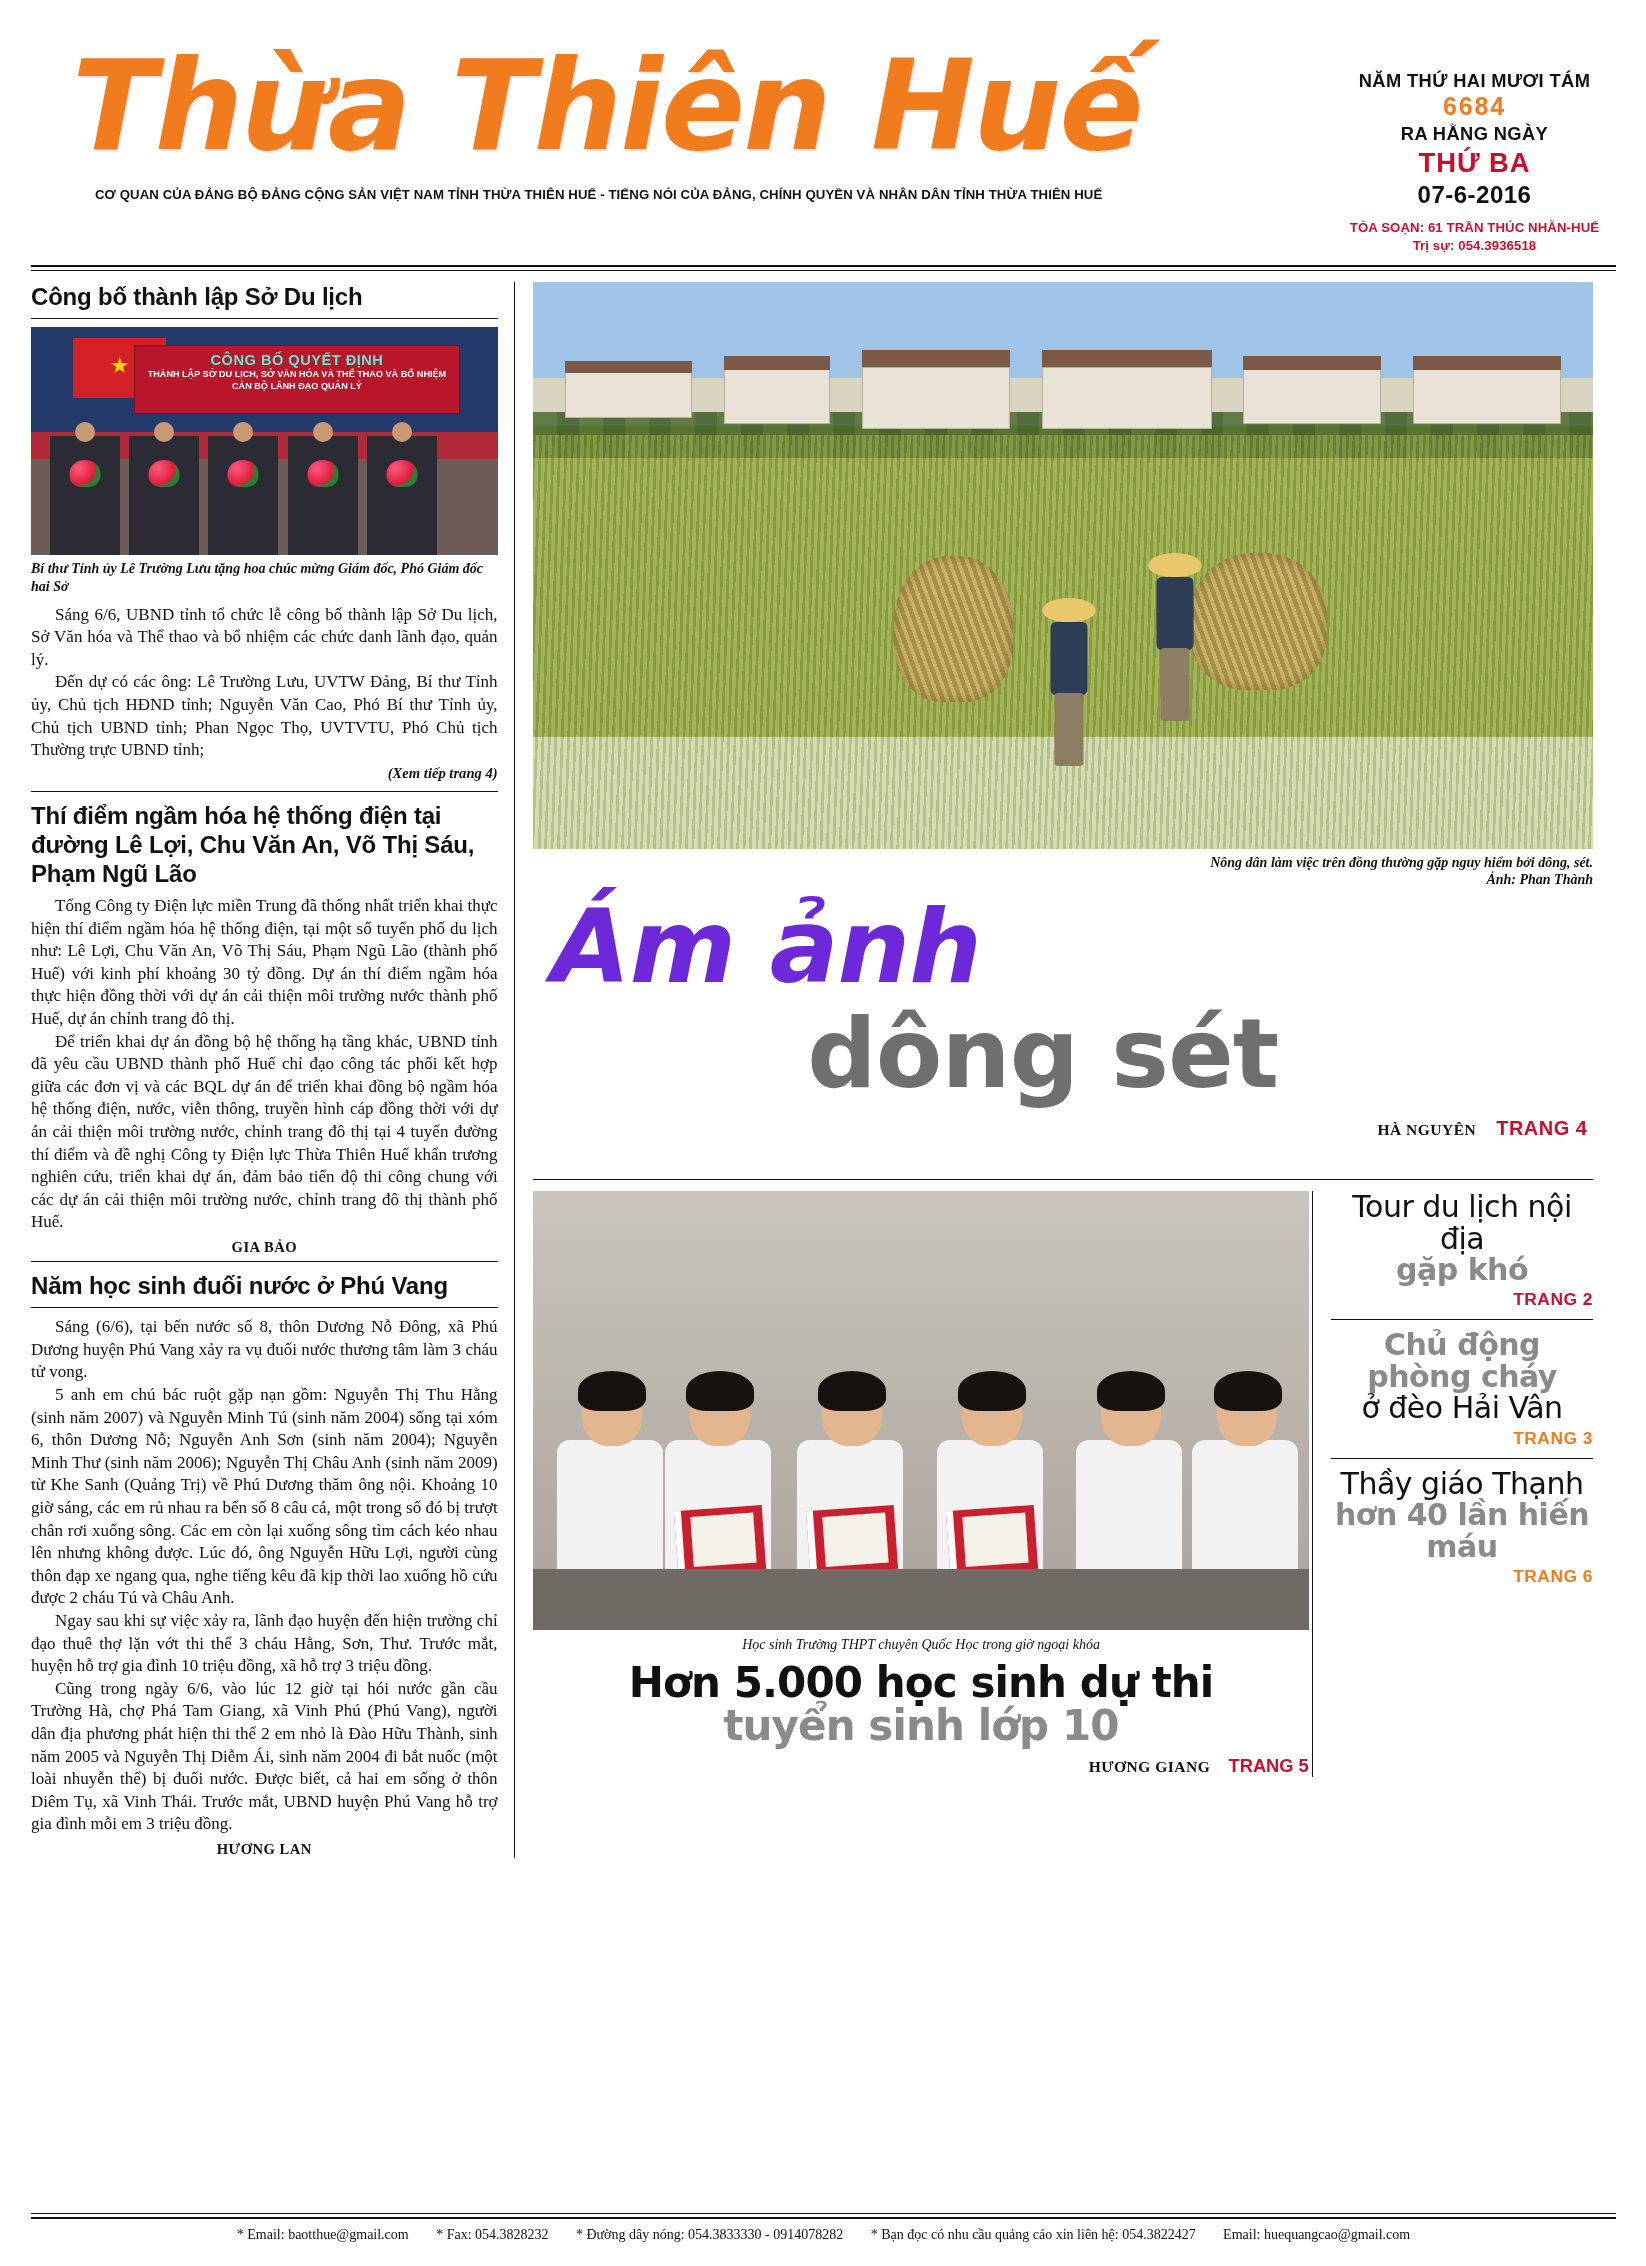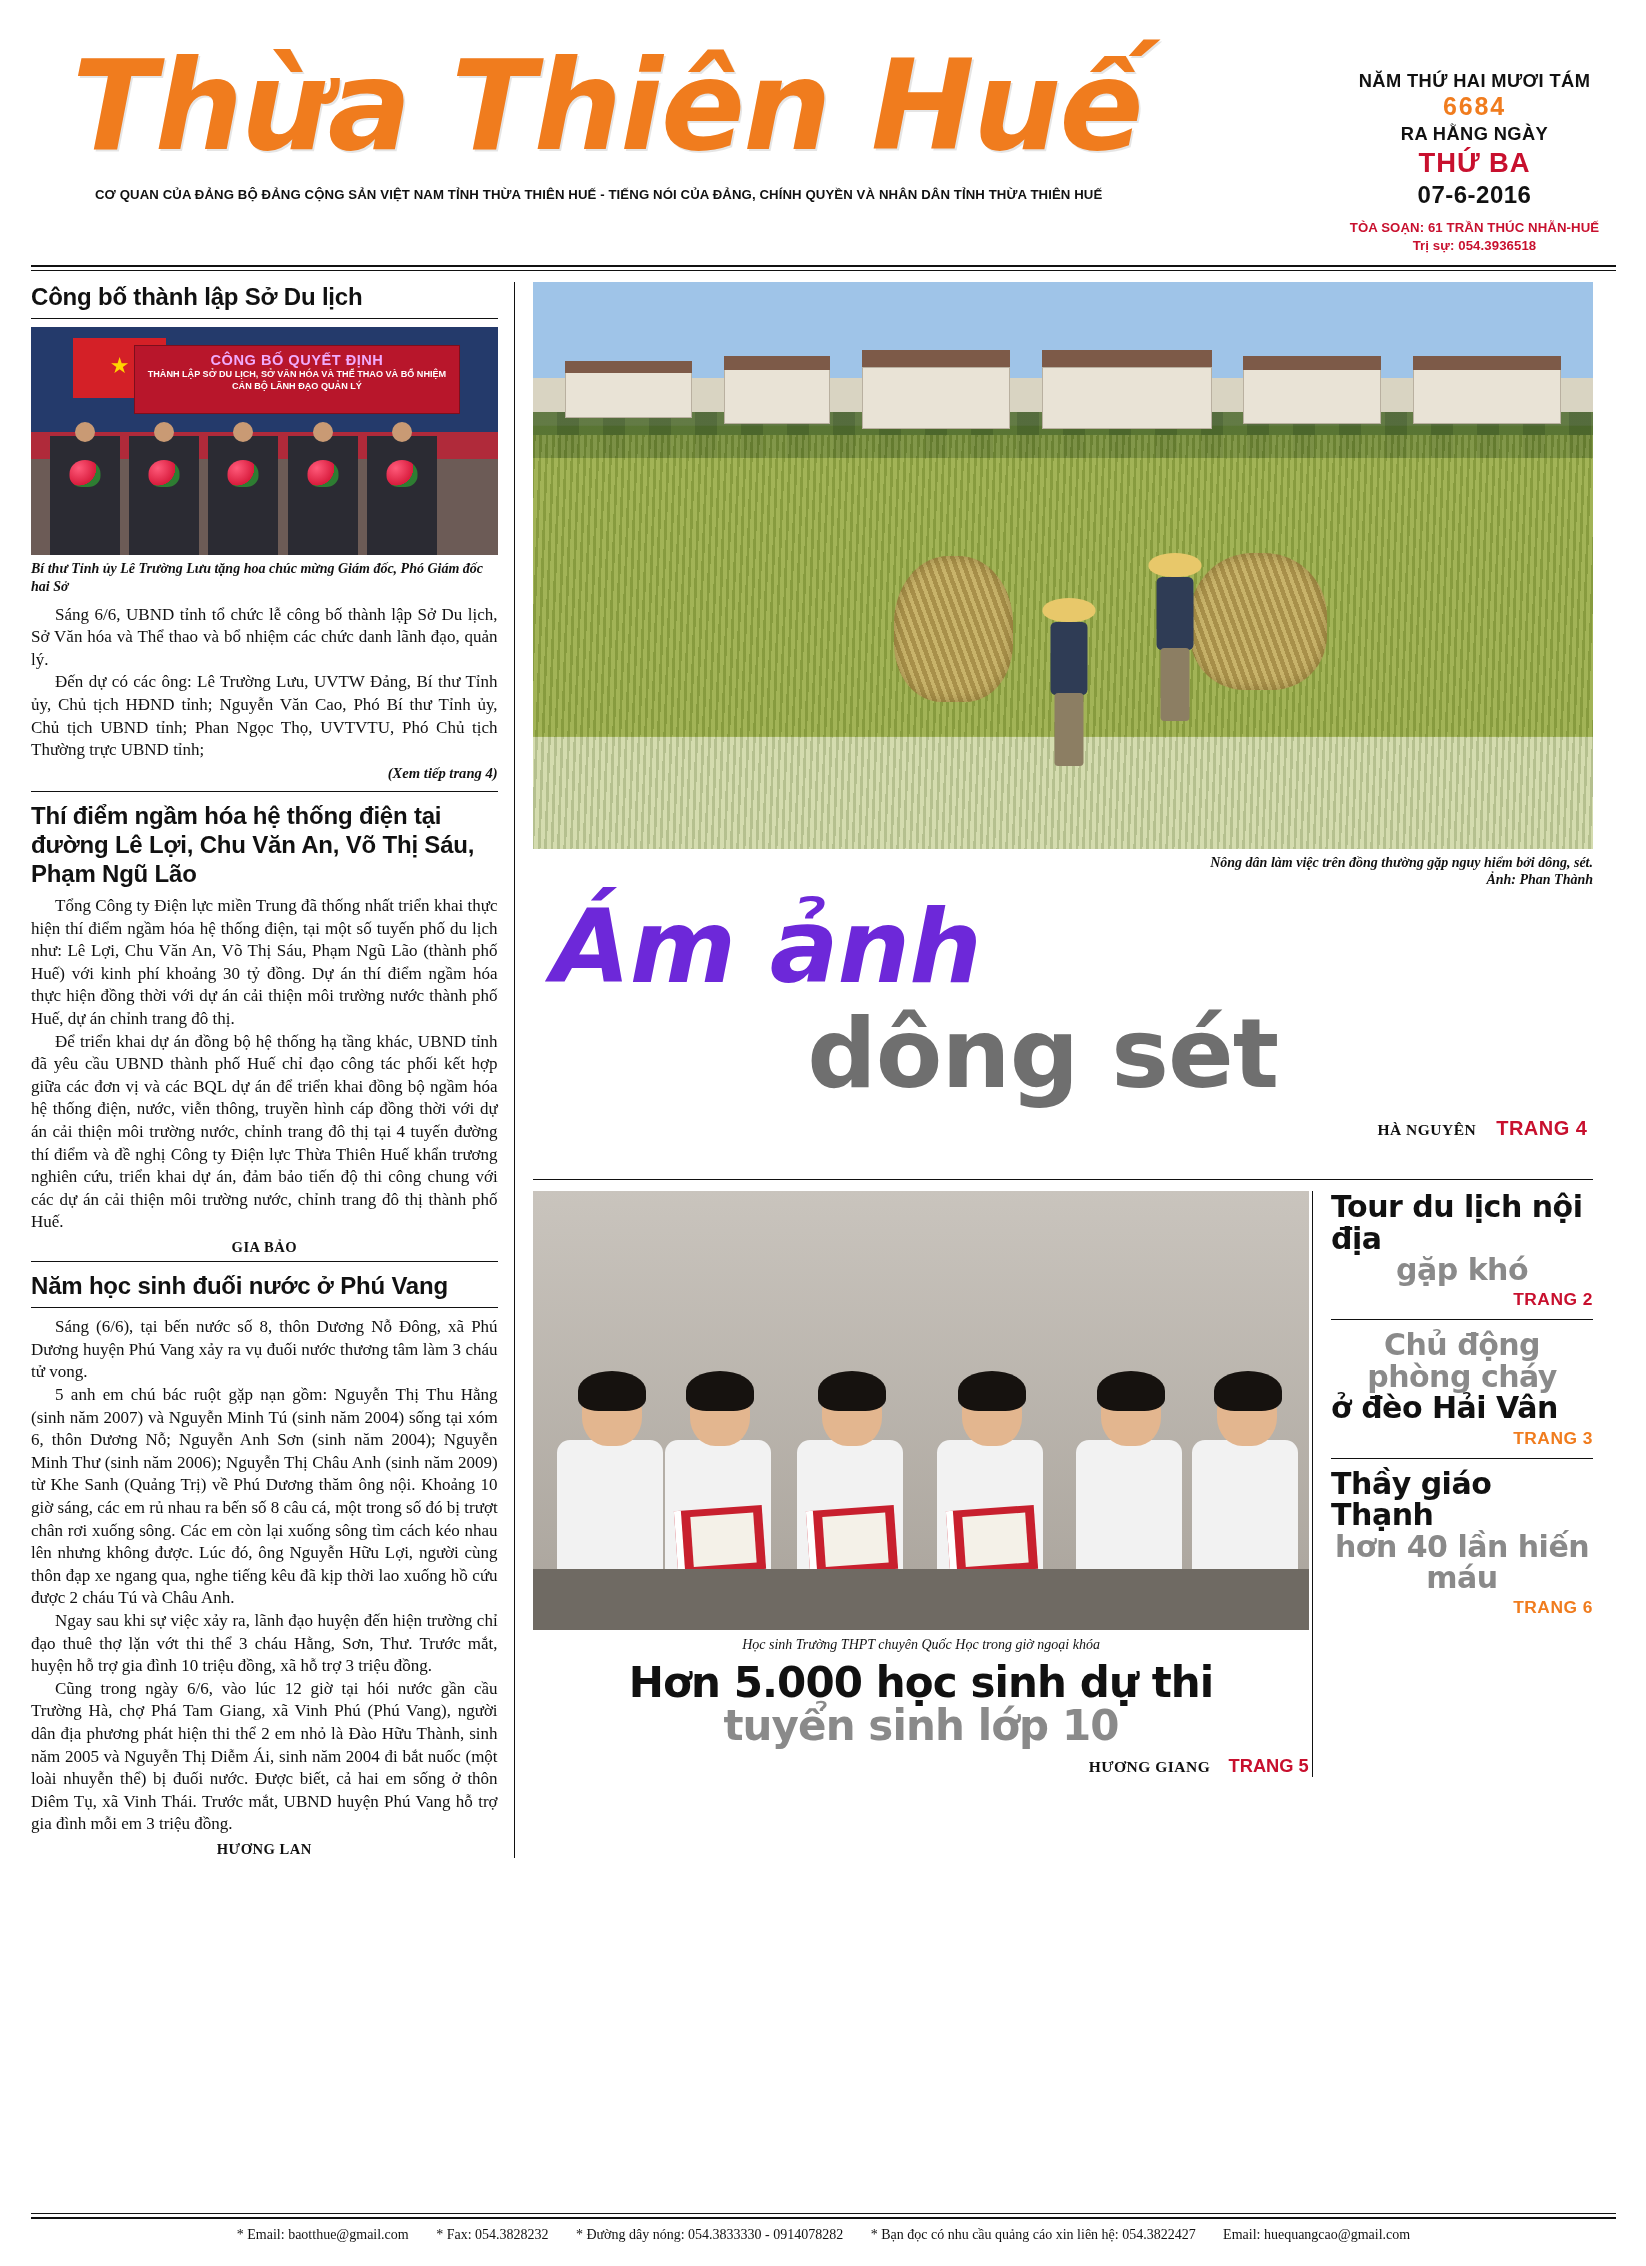--- a/index.html
+++ b/index.html
@@ -105,21 +105,21 @@
     height:228px;
     background:linear-gradient(#243a6b 0 46%, #b02a3a 46% 58%, #6c5b56 58% 100%);
     position:relative;
   }
   .img-awards .banner {
     position:absolute; left:22%; top:8%; width:70%; height:30%;
     background:#b8162b;
     border:0.9px solid #7d0f1c;
   }
   .img-awards .banner .t1 {
-    color:#f0abfc; font-family:"Liberation Sans", sans-serif; font-weight:bold;
+    color:#5eead4; font-family:"Liberation Sans", sans-serif; font-weight:bold;
     font-size:14.6px; text-align:center; padding-top:5.5px; letter-spacing:0.5px;
   }
   .img-awards .banner .t2 {
     color:#fff; font-family:"Liberation Sans", sans-serif; font-weight:bold;
     font-size:9.1px; text-align:center; line-height:1.25; padding:1.8px 5.5px;
   }
   .img-awards .flag {
     position:absolute; left:9%; top:5%; width:20%; height:26%;
     background:#d42027;
   }
@@ -228,22 +228,22 @@
   .byline { font-weight:bold; font-size:15.5px; letter-spacing:0.5px; }
   .trang { font-family:"Liberation Sans", sans-serif; font-weight:bold; font-size:20px; color:#C8102E; letter-spacing:0.5px;}
 
   
   .bottom-row { display:flex; margin-top:9.1px; border-top:0.9px solid #111; padding-top:11px;}
   .bot-left { width:844px; padding-right:3px; border-right:0.9px solid #111;}
   .bot-right { width:302px; padding-left:18.3px;}
 
   .teaser { margin-bottom:9.1px; }
   .teaser .l1 {
-    font-family:"DejaVu Sans", sans-serif; font-weight:bold;
-    font-size:30px; color:#111; text-align:left; line-height:1.05; letter-spacing:-0.5px;
+    font-family:"DejaVu Sans", sans-serif; font-weight:normal;
+    font-size:30px; color:#111; text-align:center; line-height:1.05; letter-spacing:-0.5px;
   }
   .teaser .l2 {
     font-family:"DejaVu Sans", sans-serif; font-weight:bold;
     font-size:30px; color:#8a8a8a; text-align:center; line-height:1.05; letter-spacing:-0.5px;
   }
   .teaser .tg {
     font-family:"Liberation Sans", sans-serif; font-weight:bold;
     font-size:17.4px; color:#F07C1E; text-align:right; margin-top:3.7px; letter-spacing:0.5px;
   }
   .teaser .tg.red { color:#C8102E; }

